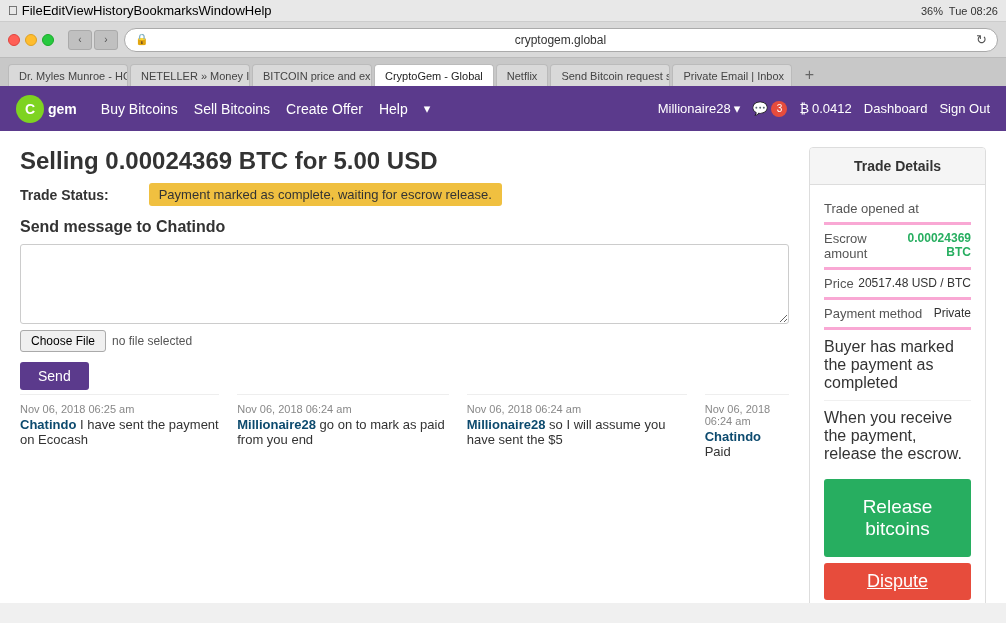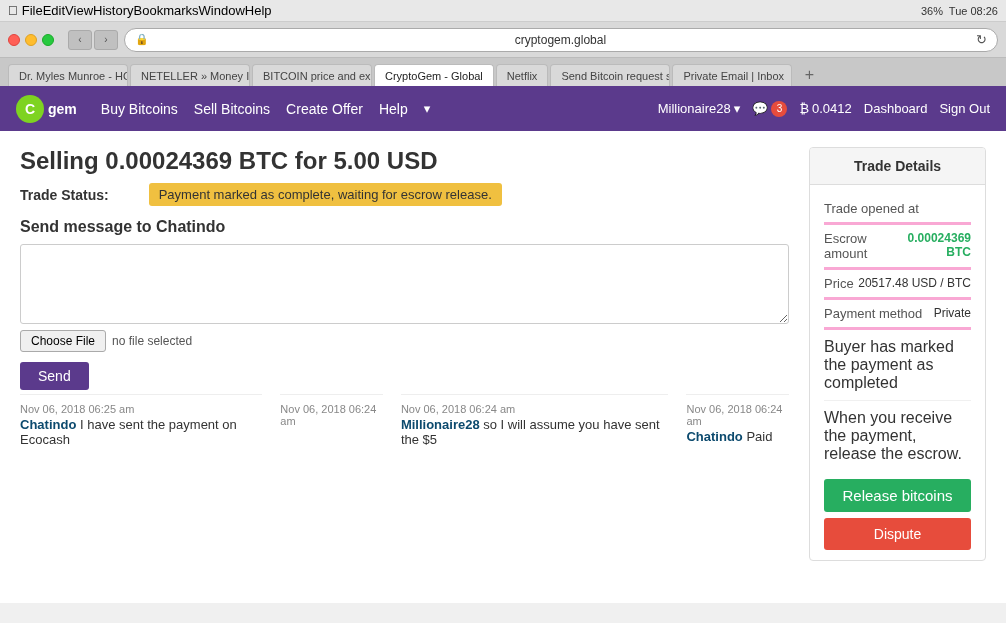--- a/index.html
+++ b/index.html
@@ -76,22 +76,22 @@
     .trade-details-box { border: 1px solid #ddd; border-radius: 4px; overflow: hidden; }
     .trade-details-header { background: #f5f5f5; padding: 10px 14px; font-size: 14px; font-weight: 600; color: #333; border-bottom: 1px solid #ddd; text-align: center; }
     .trade-details-body { padding: 10px 14px; }
     .detail-row { display: flex; justify-content: space-between; padding: 6px 0; border-bottom: 3px solid #f9a8d4; font-size: 13px; }
     .detail-row:last-child { border-bottom: none; }
     .detail-label { color: #555; }
     .detail-value { color: #333; text-align: right; font-size: 12px; }
     .detail-value.green { color: #27ae60; font-weight: 600; }
     .trade-info-text { font-size: 16px; color: #333; padding: 8px 0; border-bottom: 1px solid #f0f0f0; }
     .trade-info-text:last-of-type { border-bottom: none; }
-    .release-btn { background: #27ae60; color: white; border: none; padding: 8px 16px; border-radius: 3px; font-size: 15px; cursor: pointer; width: 100%; margin-top: 8px; }
-    .dispute-btn { background: #e74c3c; color: white; border: none; padding: 8px 16px; border-radius: 3px; font-size: 14px; cursor: pointer; width: 100%; margin-top: 6px; }
+    .release-btn { background: #27ae60; color: white; border: none; padding: 17px 16px; border-radius: 3px; font-size: 19px; cursor: pointer; width: 100%; margin-top: 8px; }
+    .dispute-btn { background: #e74c3c; color: white; border: none; padding: 8px 16px; border-radius: 3px; font-size: 18px; cursor: pointer; width: 100%; margin-top: 6px; text-decoration: underline; }
   </style>
 </head>
 <body>
 
 <div class="os-bar">
   <span style="font-size:13px; margin-right:4px;"></span>
   <span class="menu-item">File</span>
   <span class="menu-item">Edit</span>
   <span class="menu-item">View</span>
   <span class="menu-item">History</span>
@@ -188,20 +188,24 @@
       <div class="messages">
         <div class="msg-block">
           <div class="msg-time">Nov 06, 2018 06:25 am</div>
           <div>
             <span class="msg-author">Chatindo</span>
             <span class="msg-text"> <span>I have sent the payment on Ecocash</span></span>
           </div>
         </div>
         <div class="msg-block">
           <div class="msg-time">Nov 06, 2018 06:24 am</div>
+          <div>
+            <span class="msg-author">Millionaire28</span>
+            <span class="msg-text"> <span>go on to mark as paid from you end</span></span>
+          </div>
         </div>
         <div class="msg-block">
           <div class="msg-time">Nov 06, 2018 06:24 am</div>
           <div>
             <span class="msg-author">Millionaire28</span>
             <span class="msg-text"> <span>so I will assume you have sent the $5</span></span>
           </div>
         </div>
         <div class="msg-block">
           <div class="msg-time">Nov 06, 2018 06:24 am</div>

